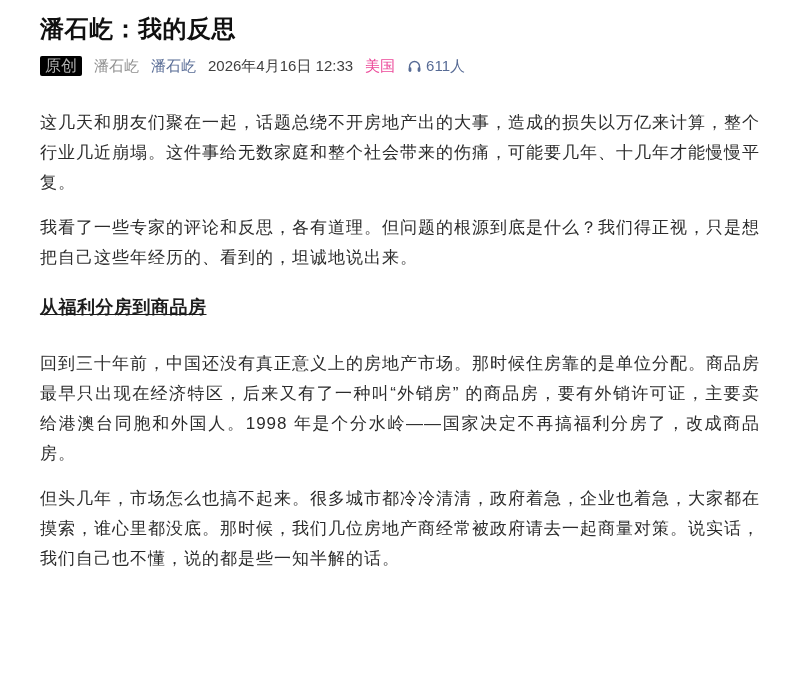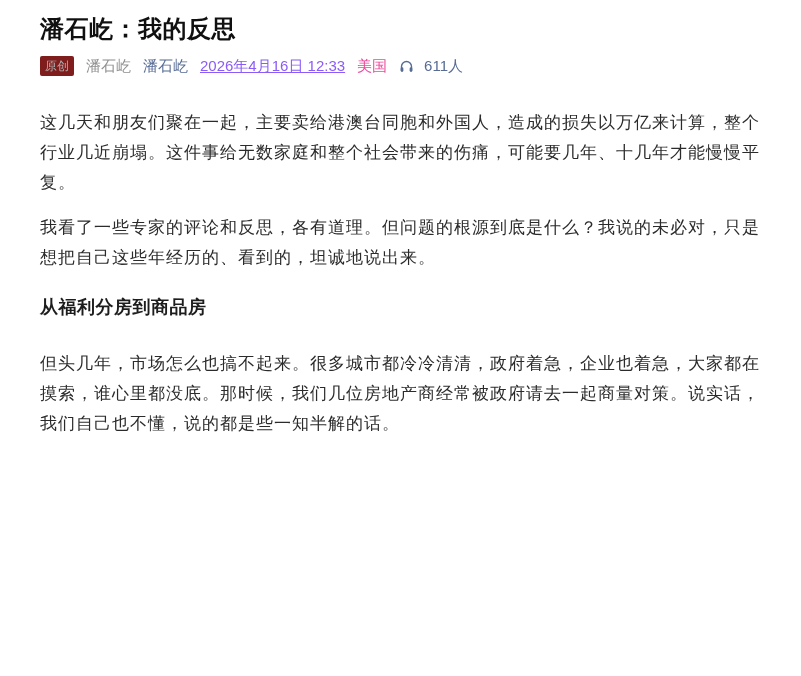--- a/index.html
+++ b/index.html
@@ -31,35 +31,35 @@
   .meta {
     margin-top: 9px;
     display: flex;
     align-items: center;
     gap: 12px;
     font-size: 15px;
     line-height: 22px;
     white-space: nowrap;
   }
   .badge {
-    background: #7f1d1d;
+    background: #000000;
     color: #b0b0b0;
-    font-size: 12px;
+    font-size: 16px;
     line-height: 18px;
     padding: 1px 5px;
     border-radius: 2px;
   }
   .author   { color: #8f8f8f; }
   .account  { color: #576b95; text-decoration: none; cursor: pointer; }
-  .date     { color: #8b5cf6; text-decoration: underline; }
+  .date     { color: #404040; }
   .location { color: #ec4899; }
   .listen {
     display: inline-flex;
     align-items: center;
-    gap: 10px;
+    gap: 4px;
     color: #576b95;
     cursor: pointer;
   }
   .listen .hp { display: inline-flex; align-items: center; }
   
   .body {
     margin-top: 31px;
     color: #2b2b2b;
   }
   .body p {
@@ -70,20 +70,21 @@
     text-align: justify;
     color: #2b2b2b;
   }
   .body h2 {
     margin: 21px 0 29px 0;
     font-size: 18px;
     line-height: 26px;
     font-weight: 700;
     color: #1d1d1d;
     letter-spacing: 0.5px;
+    text-decoration: underline;
   }
 </style>
 </head>
 <body>
 
 <div class="page">
 
   <h1 class="title">潘石屹：我的反思</h1>
 
   <div class="meta">
@@ -98,19 +99,20 @@
           <path d="M4 18v-6a8 8 0 0 1 16 0v6" fill="none" stroke="#576b95" stroke-width="2.2" stroke-linecap="round"></path>
           <rect x="2.6" y="13.2" width="4.4" height="7.4" rx="2.2" fill="#576b95"></rect>
           <rect x="17" y="13.2" width="4.4" height="7.4" rx="2.2" fill="#576b95"></rect>
         </svg>
       </span>
       <span>611人</span>
     </span>
   </div>
 
   <div class="body">
-    <p>这几天和朋友们聚在一起，主要卖给港澳台同胞和外国人，造成的损失以万亿来计算，整个行业几近崩塌。这件事给无数家庭和整个社会带来的伤痛，可能要几年、十几年才能慢慢平复。</p>
-    <p>我看了一些专家的评论和反思，各有道理。但问题的根源到底是什么？我说的未必对，只是想把自己这些年经历的、看到的，坦诚地说出来。</p>
+    <p>这几天和朋友们聚在一起，话题总绕不开房地产出的大事，造成的损失以万亿来计算，整个行业几近崩塌。这件事给无数家庭和整个社会带来的伤痛，可能要几年、十几年才能慢慢平复。</p>
+    <p>我看了一些专家的评论和反思，各有道理。但问题的根源到底是什么？我们得正视，只是想把自己这些年经历的、看到的，坦诚地说出来。</p>
     <h2>从福利分房到商品房</h2>
+    <p>回到三十年前，中国还没有真正意义上的房地产市场。那时候住房靠的是单位分配。商品房最早只出现在经济特区，后来又有了一种叫“外销房” 的商品房，要有外销许可证，主要卖给港澳台同胞和外国人。1998 年是个分水岭——国家决定不再搞福利分房了，改成商品房。</p>
     <p>但头几年，市场怎么也搞不起来。很多城市都冷冷清清，政府着急，企业也着急，大家都在摸索，谁心里都没底。那时候，我们几位房地产商经常被政府请去一起商量对策。说实话，我们自己也不懂，说的都是些一知半解的话。</p>
   </div>
 
 </div>
 
 </body></html>

